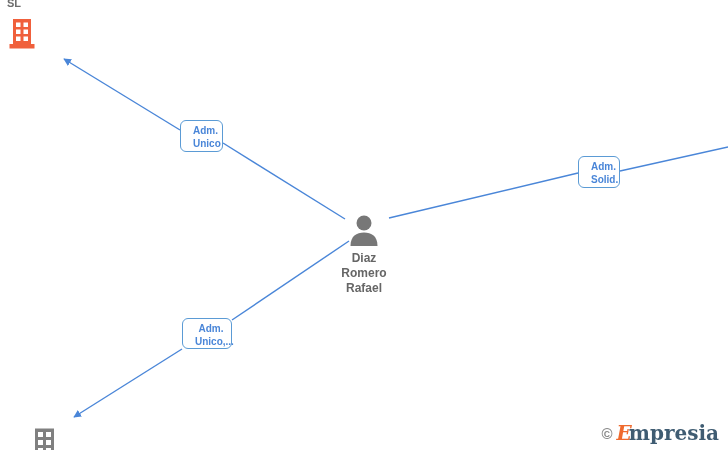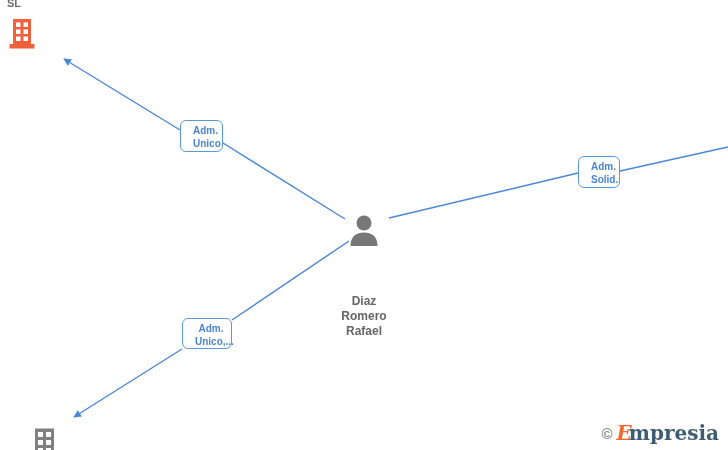--- a/index.html
+++ b/index.html
@@ -142,21 +142,21 @@
     </svg>
   </div>
 
   <div class="node" style="left:348px; top:214px;">
     <svg width="32" height="32" viewBox="0 0 32 32" xmlns="http://www.w3.org/2000/svg">
       <circle cx="16" cy="9" r="7.5" fill="#777777"></circle>
       <path d="M 2.5 32 C 2.5 22 8.5 18.5 16 18.5 C 23.5 18.5 29.5 22 29.5 32 Z" fill="#777777"></path>
     </svg>
   </div>
 
-  <div class="node-caption" style="left:314px; top:251px; width:100px;margin-top:43px;">Diaz
+  <div class="node-caption" style="left:314px; top:251px; width:100px;">Diaz
 Romero
 Rafael</div>
 
   <div class="rel-label" style="left:180px; top:120px; width:43px; height:32px;">Adm.
 Unico</div>
 
   <div class="rel-label" style="left:578px; top:156px; width:42px; height:32px;">Adm.
 Solid.</div>
 
   <div class="rel-label" style="left:182px; top:318px; width:50px; height:31px;">Adm.

